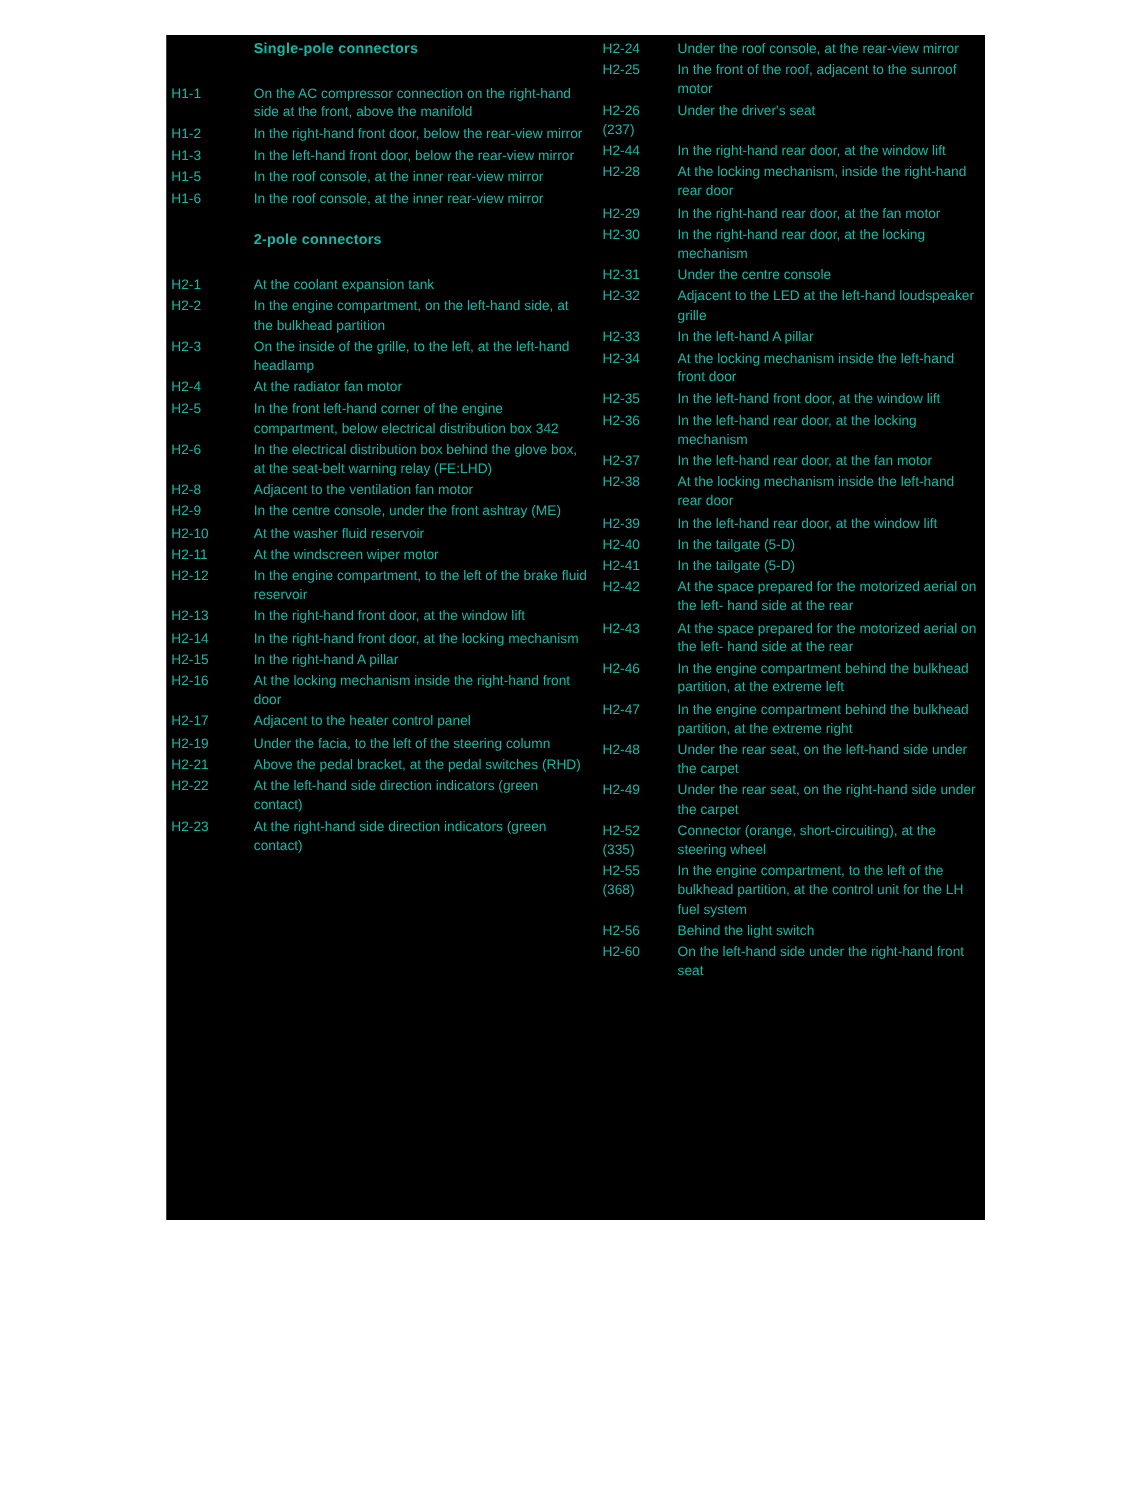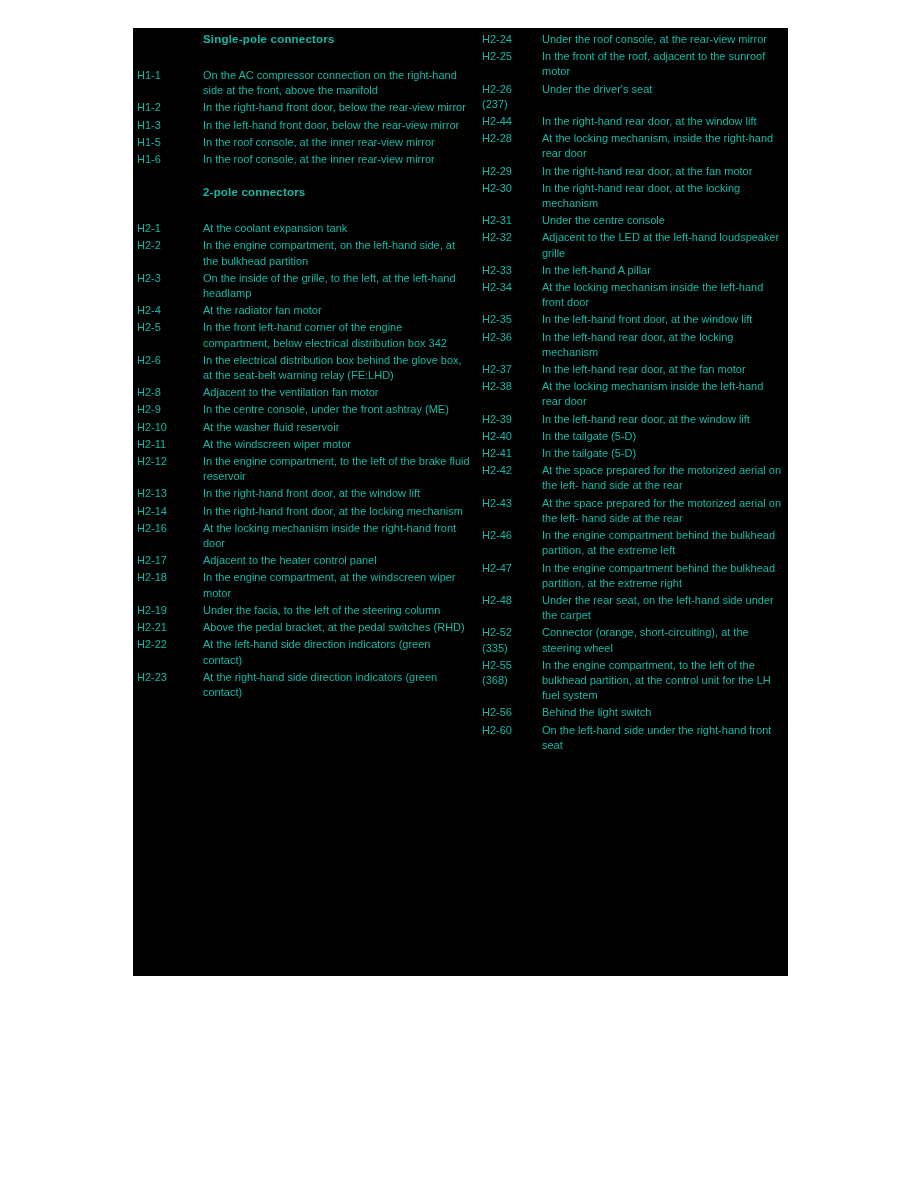--- a/index.html
+++ b/index.html
@@ -157,30 +157,30 @@
       </div>
       <div class="row">
         <div class="code">H2-13</div>
         <div class="desc">In the right-hand front door, at the window lift</div>
       </div>
       <div class="row">
         <div class="code">H2-14</div>
         <div class="desc">In the right-hand front door, at the locking mechanism</div>
       </div>
       <div class="row">
+        <div class="code">H2-15</div>
+        <div class="desc">In the right-hand A pillar</div>
+      </div>
+      <div class="row">
         <div class="code">H2-16</div>
         <div class="desc">At the locking mechanism inside the right-hand front door</div>
       </div>
       <div class="row">
         <div class="code">H2-17</div>
         <div class="desc">Adjacent to the heater control panel</div>
-      </div>
-      <div class="row">
-        <div class="code">H2-18</div>
-        <div class="desc">In the engine compartment, at the windscreen wiper motor</div>
       </div>
       <div class="row">
         <div class="code">H2-19</div>
         <div class="desc">Under the facia, to the left of the steering column</div>
       </div>
       <div class="row">
         <div class="code">H2-21</div>
         <div class="desc">Above the pedal bracket, at the pedal switches (RHD)</div>
       </div>
       <div class="row">
@@ -285,20 +285,24 @@
       </div>
       <div class="row">
         <div class="code">H2-47</div>
         <div class="desc">In the engine compartment behind the bulkhead partition, at the extreme right</div>
       </div>
       <div class="row">
         <div class="code">H2-48</div>
         <div class="desc">Under the rear seat, on the left-hand side under the carpet</div>
       </div>
       <div class="row">
+        <div class="code">H2-49</div>
+        <div class="desc">Under the rear seat, on the right-hand side under the carpet</div>
+      </div>
+      <div class="row">
         <div class="code">H2-52
 (335)</div>
         <div class="desc">Connector (orange, short-circuiting), at the steering wheel</div>
       </div>
       <div class="row">
         <div class="code">H2-55
 (368)</div>
         <div class="desc">In the engine compartment, to the left of the bulkhead partition, at the control unit for the LH fuel system</div>
       </div>
       <div class="row">

